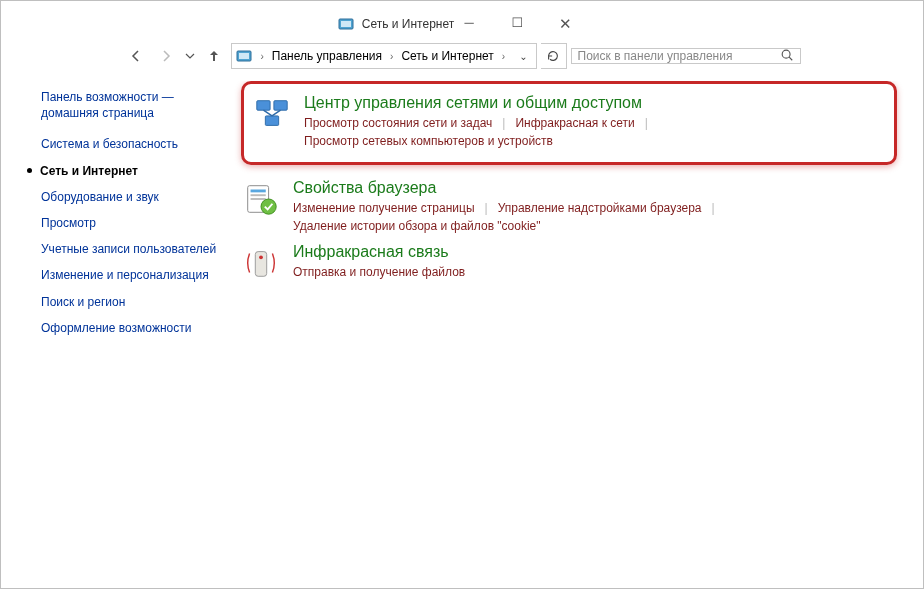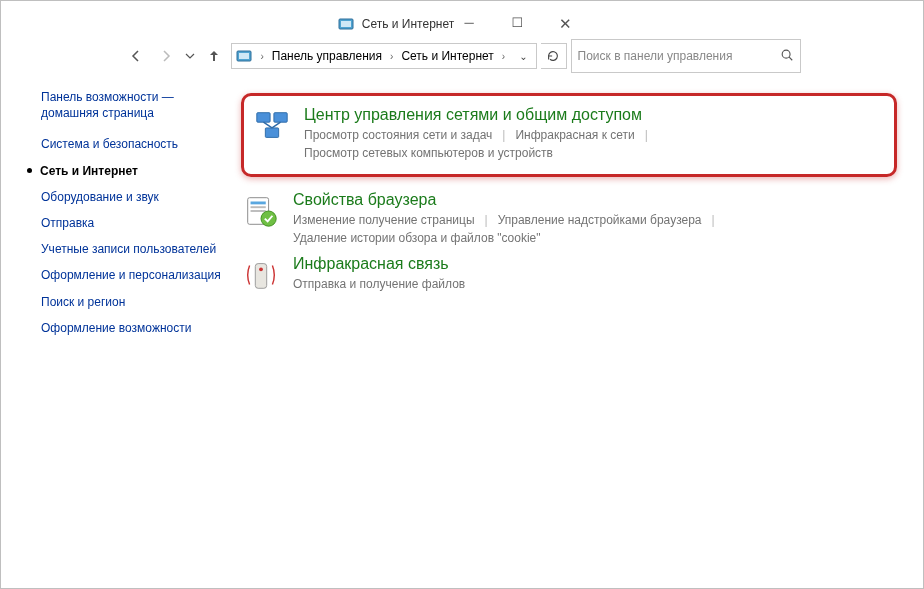--- a/index.html
+++ b/index.html
@@ -64,21 +64,21 @@
   .addr-icon { width:16px; height:16px; display:inline-flex; align-items:center; justify-content:center; }
   .addr-sep { color: #666; font-size: 10px; padding: 0 2px; }
   .addr-item { color: #000; font-size: 12px; }
   .addr-spacer { flex:1; }
   .addr-drop { color:#444; font-size:10px; padding-right:4px; }
   .refreshbtn {
     width: 26px; height: 26px; border: 1px solid #c9c9c9; border-left: none;
     display:inline-flex; align-items:center; justify-content:center; color:#444;
   }
   .searchbox {
-    width: 230px; height: 34px; border: 1px solid #c9c9c9;
+    width: 230px; height: 16px; border: 1px solid #c9c9c9;
     display: flex; align-items: center; padding: 0 6px; color: #888; gap:6px;
   }
   .searchbox .mag { color:#555; font-size:13px; }
 
   .body {
     flex: 1;
     display: flex;
     gap: 12px;
     overflow: hidden;
   }
@@ -93,36 +93,35 @@
   .side-item.current { font-weight: 600; color:#000; }
   .side-item.current::before {
     content:""; display:inline-block; width:5px; height:5px; background:#000; border-radius:50%;
     margin: 5px 8px 0 -14px;
   }
   .sidebar .side-item, .side-home { padding-left: 14px; }
 
   .main {
     flex: 1;
     padding: 0 8px 0 0;
-    margin-top: 12px;
   }
 
   .highlight-box {
     border: 3px solid #c62828;
     border-radius: 10px;
     padding: 6px 10px 8px 8px;
     margin-bottom: 10px;
     box-shadow: 0 2px 6px rgba(198,40,40,0.35);
   }
   .cat-row { display:flex; gap: 12px; padding: 4px 0; }
   .cat-icon { width:40px; height:40px; flex:none; display:flex; align-items:center; justify-content:center; }
   .cat-body { flex:1; }
   .cat-title { color: #1b7b1b; font-size: 16px; font-weight:400; margin-bottom: 2px; }
   .sublinks { display:flex; flex-wrap: wrap; align-items: center; gap: 0; }
-  .sublink { color: #737373; font-size: 12px; padding: 2px 0; }
+  .sublink { color: #7f1d1d; font-size: 12px; padding: 2px 0; }
   .sep { color: #bbb; padding: 0 10px; }
 
   a, .link { cursor: pointer; }
 </style>
 </head>
 <body>
 
 <div class="window">
 
   <div class="titlebar">
@@ -203,27 +202,27 @@
       <div class="side-item link">
           <span>Система и безопасность</span>
         </div>
       <div class="side-item current">
           <span>Сеть и Интернет</span>
         </div>
       <div class="side-item link">
           <span>Оборудование и звук</span>
         </div>
       <div class="side-item link">
-          <span>Отправка</span>
+          <span>Просмотр</span>
         </div>
       <div class="side-item link">
           <span>Учетные записи пользователей</span>
         </div>
       <div class="side-item link">
-          <span>Оформление и персонализация</span>
+          <span>Изменение и персонализация</span>
         </div>
       <div class="side-item link">
           <span>Поиск и регион</span>
         </div>
       <div class="side-item link">
           <span>Оформление возможности</span>
         </div>
     </div>
 
     <div class="main">

